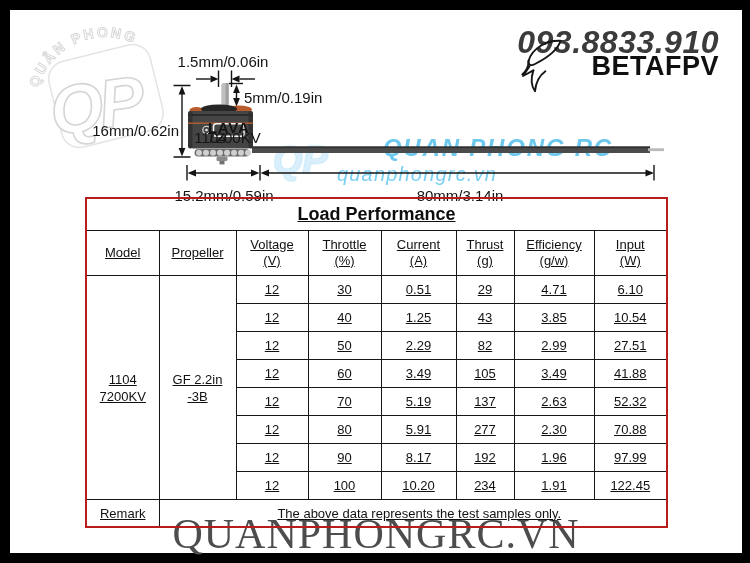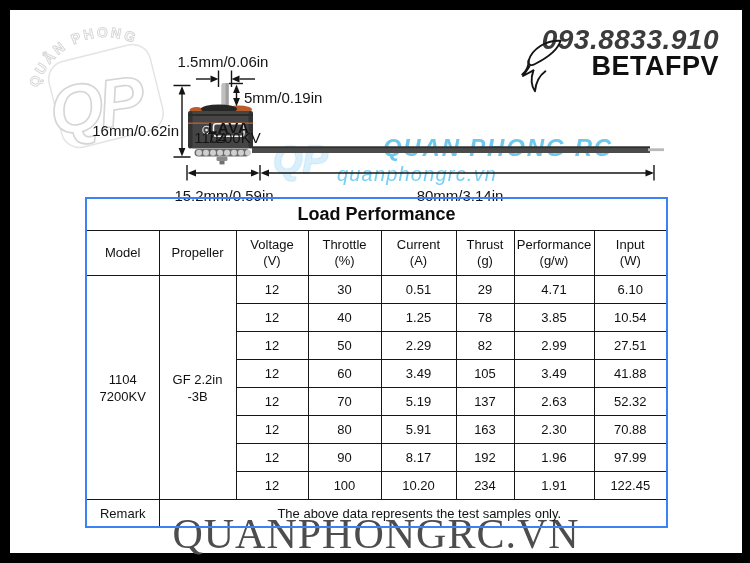--- a/index.html
+++ b/index.html
@@ -1,20 +1,20 @@
 <!DOCTYPE html>
 <html><head>
 <meta charset="utf-8">
 <style>
   html,body{margin:0;padding:0;}
   body{font-family:"Liberation Sans",sans-serif;background:#888;}
   .frame{position:relative;width:750px;height:563px;background:#000;overflow:hidden;}
   .canvas{position:absolute;left:10px;top:10px;right:8px;bottom:10px;background:#ffffff;}
   
-  .phone{position:absolute;top:14px;right:23px;font-size:28px;font-weight:bold;font-style:italic;
+  .phone{position:absolute;top:14px;right:23px;font-size:32px;font-weight:bold;font-style:italic;
          color:#3b3b3b;letter-spacing:.5px;z-index:6;}
   .brand-row{position:absolute;top:26px;right:23px;display:flex;align-items:center;z-index:6;gap:20px;}
   .brand-row svg{margin-right:4px;}
   .brand-name{font-size:27px;font-weight:bold;color:#101010;letter-spacing:.5px;}
   
   .corner-wm{position:absolute;left:18px;top:14px;z-index:1;}
   .corner-wm text{font-family:"Liberation Sans",sans-serif;}
   
   .center-wm{position:absolute;left:263px;top:124px;display:flex;align-items:center;z-index:1;}
   .wm-bubble{font-size:38px;font-weight:bold;font-style:italic;color:#d9effb;
@@ -27,21 +27,21 @@
   .dim-line{stroke:#141414;stroke-width:1.4;fill:none;}
   .dim-arrow{fill:#141414;stroke:none;}
   
   .footer-wm{position:absolute;left:0;right:0;top:500px;text-align:center;z-index:3;
              font-family:"Liberation Serif",serif;font-size:42px;color:#4d4d4d;letter-spacing:1px;}
   
   .load-table{position:absolute;left:85px;top:197px;z-index:4;border-collapse:collapse;
               table-layout:fixed;width:581px;background:transparent;font-size:13px;color:#111;}
   .load-table td{border:1px solid #161616;text-align:center;vertical-align:middle;padding:0;
                  overflow:hidden;}
-  .load-table{border:2px solid #3b82f6;}
+  .load-table{border:2px solid #b91c1c;text-decoration:underline;}
   .tbl-title{height:31px;font-size:18px;font-weight:600;color:#0d0d0d;}
   .hdr td{height:44px;line-height:16px;}
   .data-row td{height:27px;}
   .remark-row td{height:26px;}
   .remark-text{text-align:left;padding-left:13px !important;}
   .two-line{line-height:17px;}
 </style>
 </head>
 <body>
 
@@ -198,21 +198,21 @@
           </td>
       <td>
         <div>Current</div>
             <div>(A)</div>
           </td>
       <td>
         <div>Thrust</div>
             <div>(g)</div>
           </td>
       <td>
-        <div>Performance</div>
+        <div>Efficiency</div>
             <div>(g/w)</div>
           </td>
       <td>
         <div>Input</div>
             <div>(W)</div>
           </td>
     </tr>
     <tr class="data-row">
       <td rowspan="8">
         <div class="two-line">
@@ -230,21 +230,21 @@
       <td>30</td>
       <td>0.51</td>
       <td>29</td>
       <td>4.71</td>
       <td>6.10</td>
     </tr>
     <tr class="data-row">
       <td>12</td>
       <td>40</td>
       <td>1.25</td>
-      <td>78</td>
+      <td>43</td>
       <td>3.85</td>
       <td>10.54</td>
     </tr>
     <tr class="data-row">
       <td>12</td>
       <td>50</td>
       <td>2.29</td>
       <td>82</td>
       <td>2.99</td>
       <td>27.51</td>
@@ -262,21 +262,21 @@
       <td>70</td>
       <td>5.19</td>
       <td>137</td>
       <td>2.63</td>
       <td>52.32</td>
     </tr>
     <tr class="data-row">
       <td>12</td>
       <td>80</td>
       <td>5.91</td>
-      <td>163</td>
+      <td>277</td>
       <td>2.30</td>
       <td>70.88</td>
     </tr>
     <tr class="data-row">
       <td>12</td>
       <td>90</td>
       <td>8.17</td>
       <td>192</td>
       <td>1.96</td>
       <td>97.99</td>

